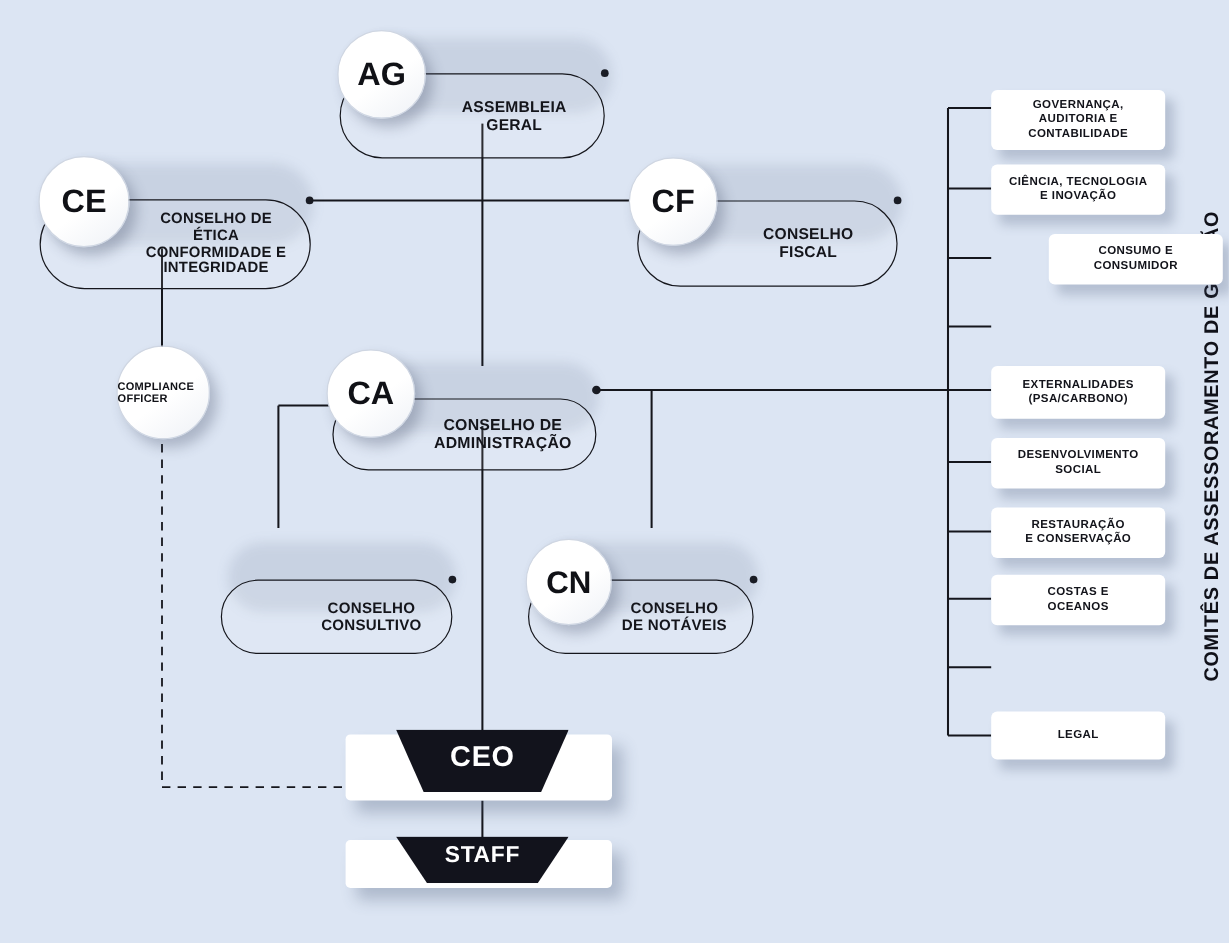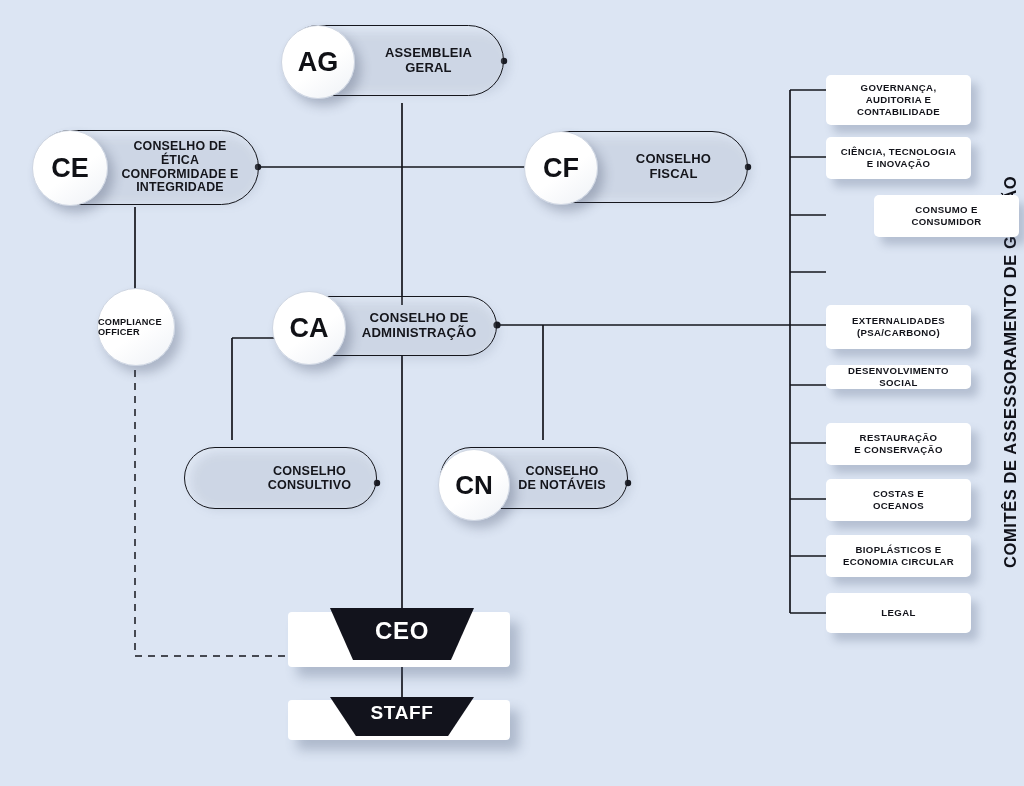--- a/index.html
+++ b/index.html
@@ -14,21 +14,21 @@
   #stage{position:absolute;left:0;top:0;width:1024px;height:786px;}
   svg.wires{position:absolute;left:0;top:0;width:1024px;height:786px;pointer-events:none;}
 
   
   .pill{
     position:absolute;
     box-sizing:border-box;
     border:1.6px solid #15161c;
     border-radius:999px;
     background:rgba(255,255,255,0.10);
-    display:flex;align-items:center;
+    display:flex;align-items:center;margin-top:36px;
   }
   .pill .pill-label{
     flex:1;
     text-align:center;
     font-weight:700;
     color:#14151b;
     letter-spacing:.2px;
     line-height:1.12;
     font-size:13px;
     padding-left:6px;padding-right:14px;
@@ -240,35 +240,31 @@
 E INOVAÇÃO</span>
   </div>
   <div class="cbox" style="left:874px;top:195px;width:145px;height:42px;">
     <span>CONSUMO E
 CONSUMIDOR</span>
   </div>
   <div class="cbox" style="left:826px;top:305px;width:145px;height:44px;">
     <span>EXTERNALIDADES
 (PSA/CARBONO)</span>
   </div>
-  <div class="cbox" style="left:826px;top:365px;width:145px;height:24px;">
+  <div class="cbox" style="left:826px;top:365px;width:145px;height:42px;">
     <span>DESENVOLVIMENTO
 SOCIAL</span>
   </div>
   <div class="cbox" style="left:826px;top:423px;width:145px;height:42px;">
     <span>RESTAURAÇÃO
 E CONSERVAÇÃO</span>
   </div>
   <div class="cbox" style="left:826px;top:479px;width:145px;height:42px;">
     <span>COSTAS E
 OCEANOS</span>
   </div>
-  <div class="cbox" style="left:826px;top:535px;width:145px;height:42px;">
-    <span>BIOPLÁSTICOS E
-ECONOMIA CIRCULAR</span>
-  </div>
   <div class="cbox" style="left:826px;top:593px;width:145px;height:40px;">
     <span>LEGAL</span>
   </div>
 
   <div class="vtitle" style="left:1001px;top:568px;">COMITÊS DE ASSESSORAMENTO DE GESTÃO</div>
 
 </div>
 
 </body></html>

